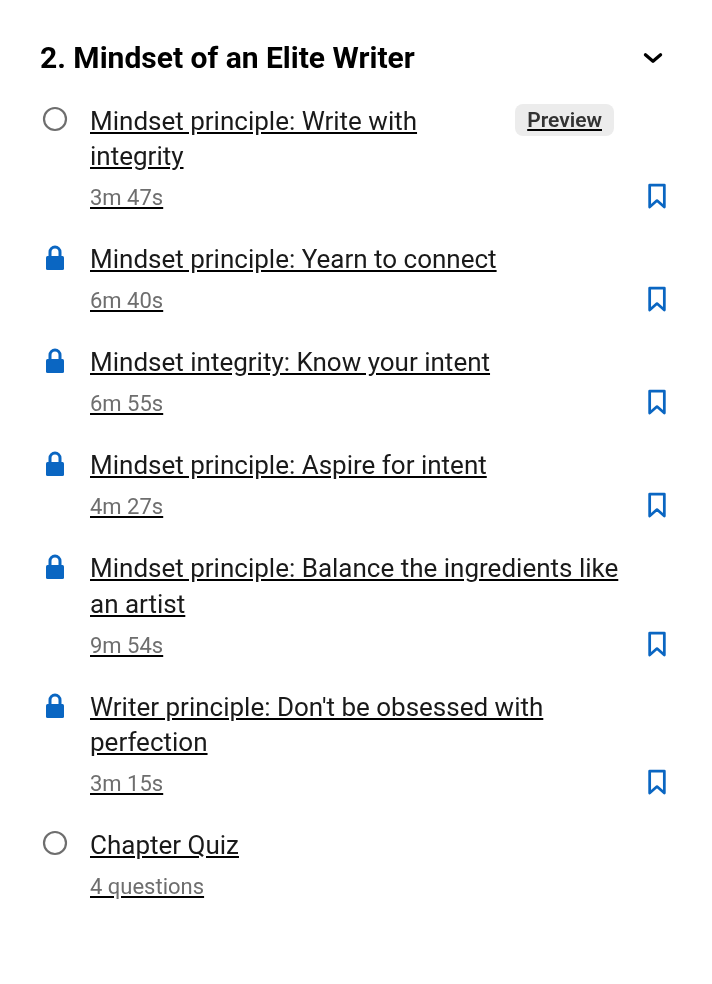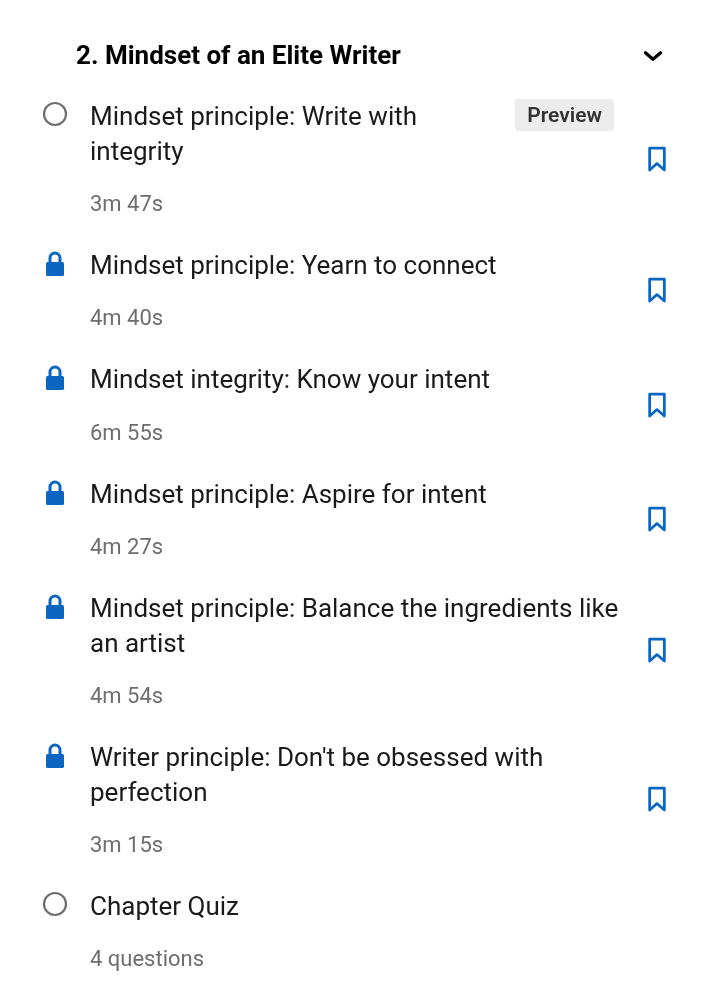--- a/index.html
+++ b/index.html
@@ -11,24 +11,23 @@
     padding: 40px 40px 40px 40px;
   }
   .section-header {
     display: flex;
     align-items: center;
     justify-content: space-between;
     margin-bottom: 28px;
     padding-right: 6px;
   }
   .section-title {
-    font-size: 26px;
+    font-size: 30px;
     font-weight: 700;
     line-height: 1.2;
-    margin-left: 36px;
   }
   .chevron svg {
     width: 26px;
     height: 26px;
     display: block;
   }
   .lesson {
     display: flex;
     align-items: flex-start;
     margin-bottom: 32px;
@@ -42,44 +41,45 @@
     justify-content: center;
     padding-top: 2px;
   }
   .lesson .status svg {
     display: block;
   }
   .lesson .content {
     flex: 1 1 auto;
     min-width: 0;
     display: flex;
-    align-items: center;
+    align-items: flex-end;
+    text-decoration: underline;
   }
   .lesson .text {
     flex: 1 1 auto;
     min-width: 0;
   }
   .lesson-title {
     font-size: 26px;
     font-weight: 400;
     color: #1a1a1a;
     line-height: 1.35;
   }
   .lesson-meta {
     font-size: 22px;
     color: #6e6e6e;
-    margin-top: 22px;
+    margin-top: 11px;
   }
   .badge {
     background: #ececec;
     color: #333;
     font-weight: 600;
     font-size: 21px;
     padding: 4px 12px;
-    border-radius: 3px;
+    border-radius: 8px;
     margin-left: 14px;
     margin-right: 20px;
     white-space: nowrap;
     align-self: flex-start;
   }
   .bookmark {
     flex: 0 0 auto;
     margin-left: 12px;
     padding-top: 2px;
   }
@@ -124,21 +124,21 @@
 <div class="lesson">
   <div class="status">
     <svg width="24" height="28" viewBox="0 0 24 28">
       <rect x="3" y="12" width="18" height="14" rx="1.5" fill="#0a66c2"></rect>
       <path d="M7 12 V8 a5 5 0 0 1 10 0 V12" fill="none" stroke="#0a66c2" stroke-width="3" stroke-linecap="round"></path>
     </svg>
   </div>
   <div class="content">
     <div class="text">
       <div class="lesson-title">Mindset principle: Yearn to connect</div>
-      <div class="lesson-meta">4m 40s</div>
+      <div class="lesson-meta">6m 40s</div>
     </div>
     <div class="bookmark">
       <svg viewBox="0 0 24 30" fill="none" stroke="#0a66c2" stroke-width="3" stroke-linejoin="round">
         <path d="M4 3 H20 V27 L12 20 L4 27 Z"></path>
       </svg>
     </div>
   </div>
 </div>
 
 <div class="lesson">
@@ -184,21 +184,21 @@
 <div class="lesson">
   <div class="status">
     <svg width="24" height="28" viewBox="0 0 24 28">
       <rect x="3" y="12" width="18" height="14" rx="1.5" fill="#0a66c2"></rect>
       <path d="M7 12 V8 a5 5 0 0 1 10 0 V12" fill="none" stroke="#0a66c2" stroke-width="3" stroke-linecap="round"></path>
     </svg>
   </div>
   <div class="content">
     <div class="text">
       <div class="lesson-title">Mindset principle: Balance the ingredients like an artist</div>
-      <div class="lesson-meta">4m 54s</div>
+      <div class="lesson-meta">9m 54s</div>
     </div>
     <div class="bookmark">
       <svg viewBox="0 0 24 30" fill="none" stroke="#0a66c2" stroke-width="3" stroke-linejoin="round">
         <path d="M4 3 H20 V27 L12 20 L4 27 Z"></path>
       </svg>
     </div>
   </div>
 </div>
 
 <div class="lesson">

